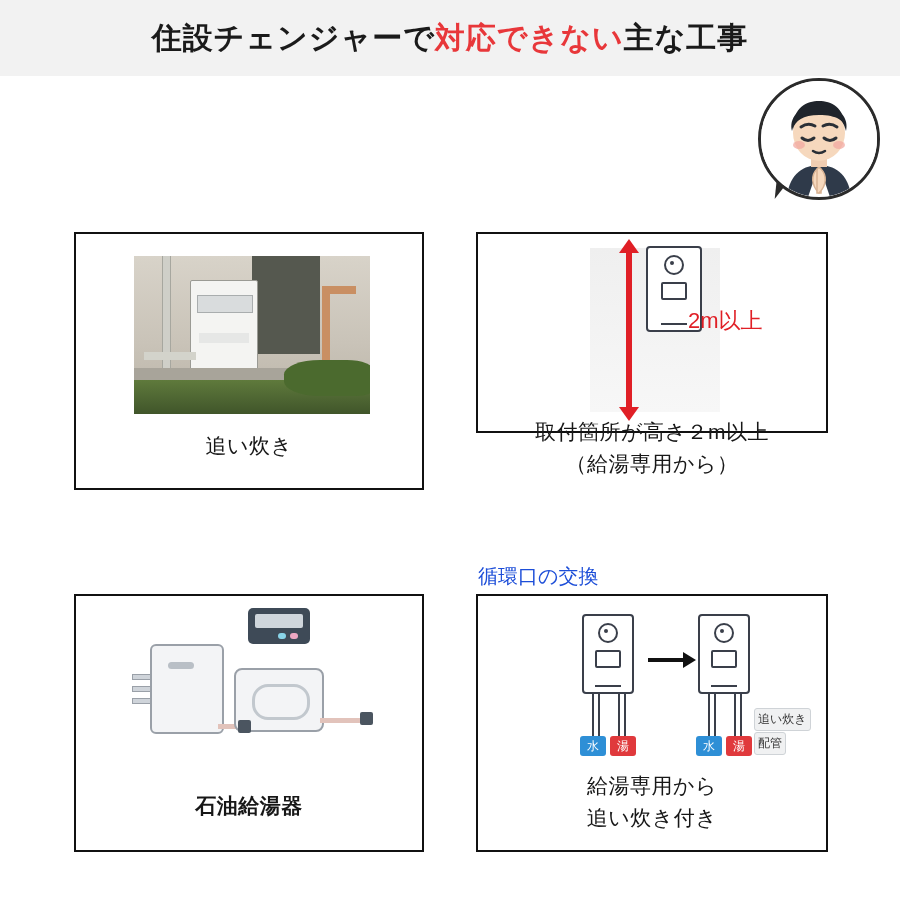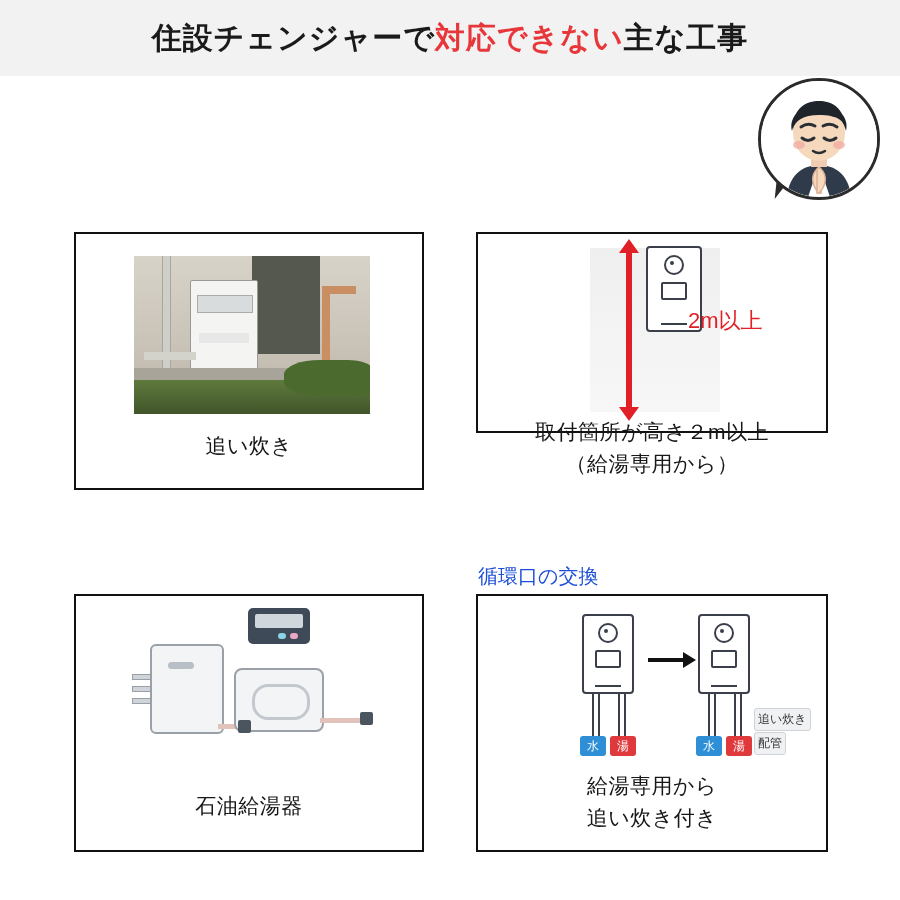--- a/index.html
+++ b/index.html
@@ -70,21 +70,21 @@
 
   
   .card {
     position: absolute;
     border: 2px solid #111111;
     background: #ffffff;
     box-sizing: border-box;
   }
   #card-standing { left: 74px;  top: 232px; width: 350px; height: 258px; }
   #card-height   { left: 476px; top: 232px; width: 352px; height: 201px; }
-  #card-oil      { left: 74px;  top: 594px; width: 350px; height: 258px; }
+  #card-oil      { left: 74px;  top: 594px; width: 350px; height: 258px; font-weight: bold; }
   #card-circ     { left: 476px; top: 594px; width: 352px; height: 258px; }
 
   .card-caption {
     position: absolute;
     left: 0;
     right: 0;
     text-align: center;
     font-size: 21px;
     line-height: 1.38;
     color: #171717;

